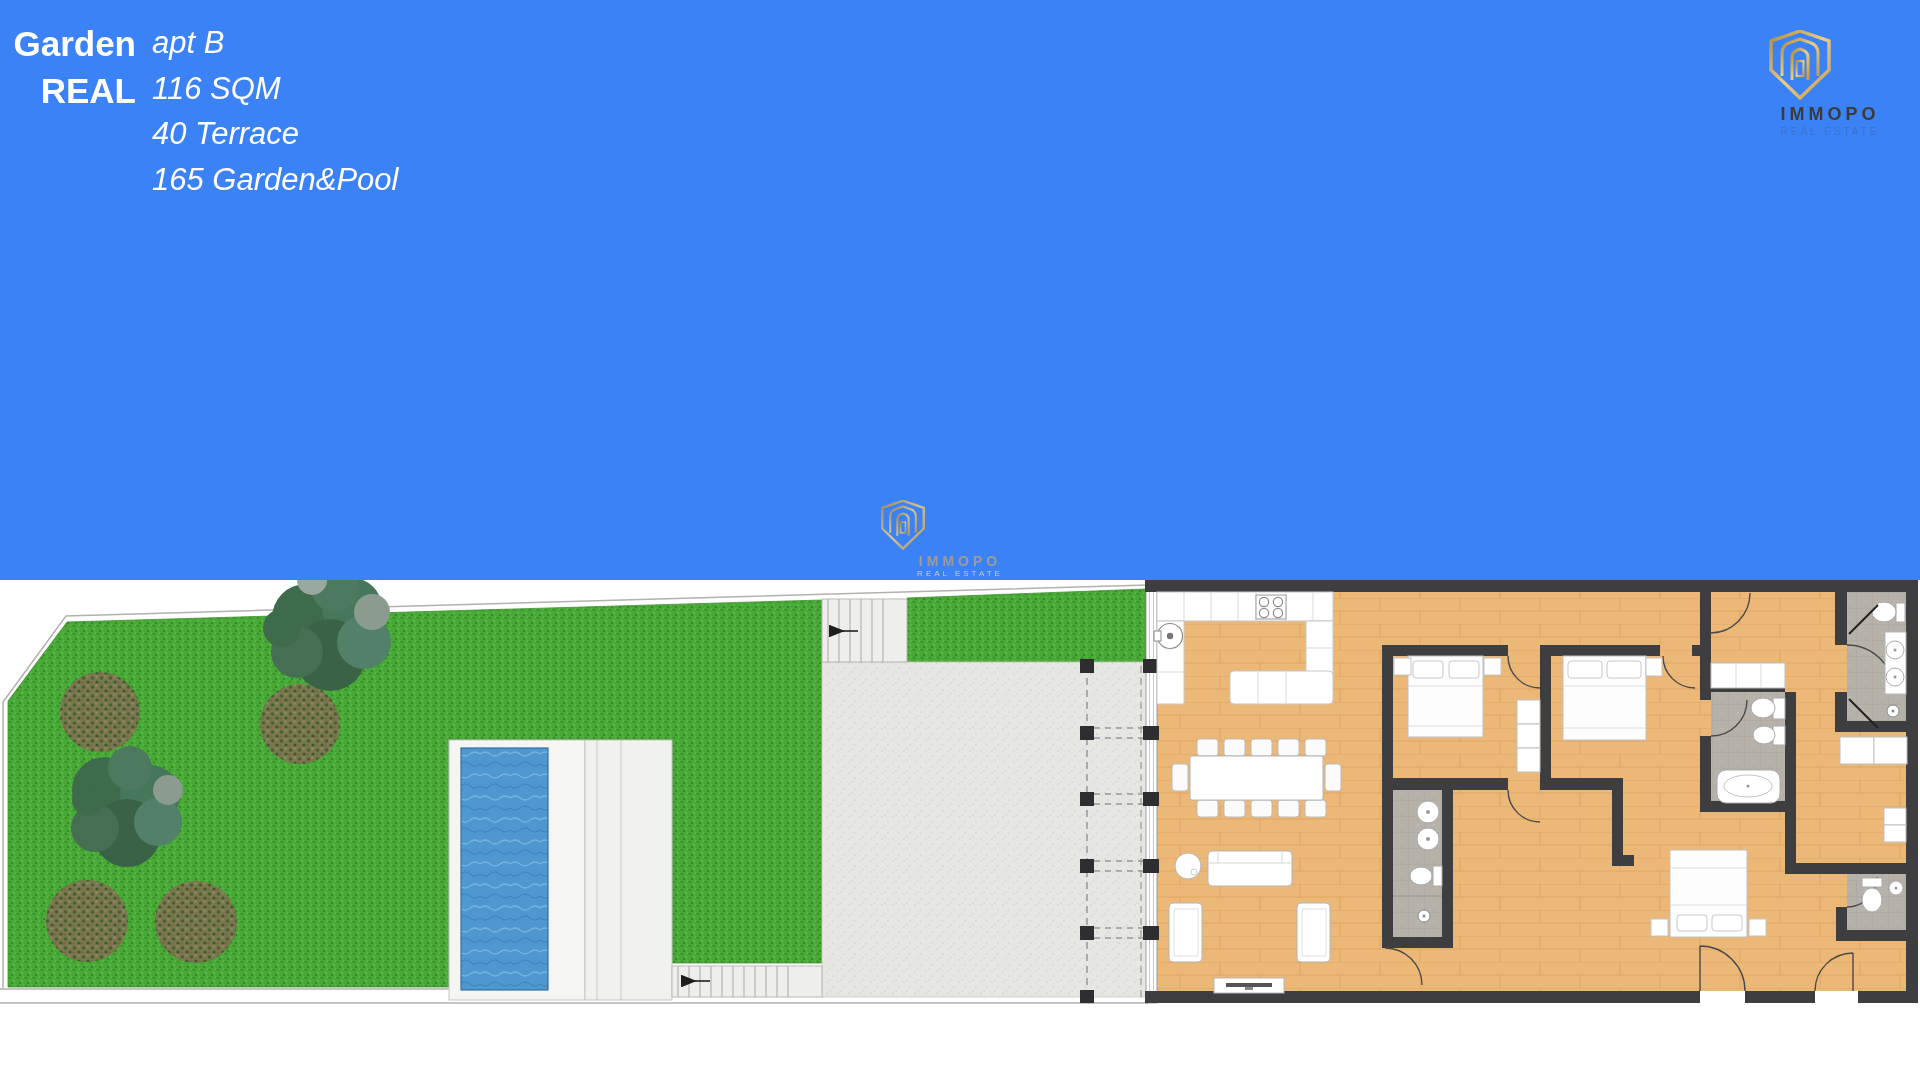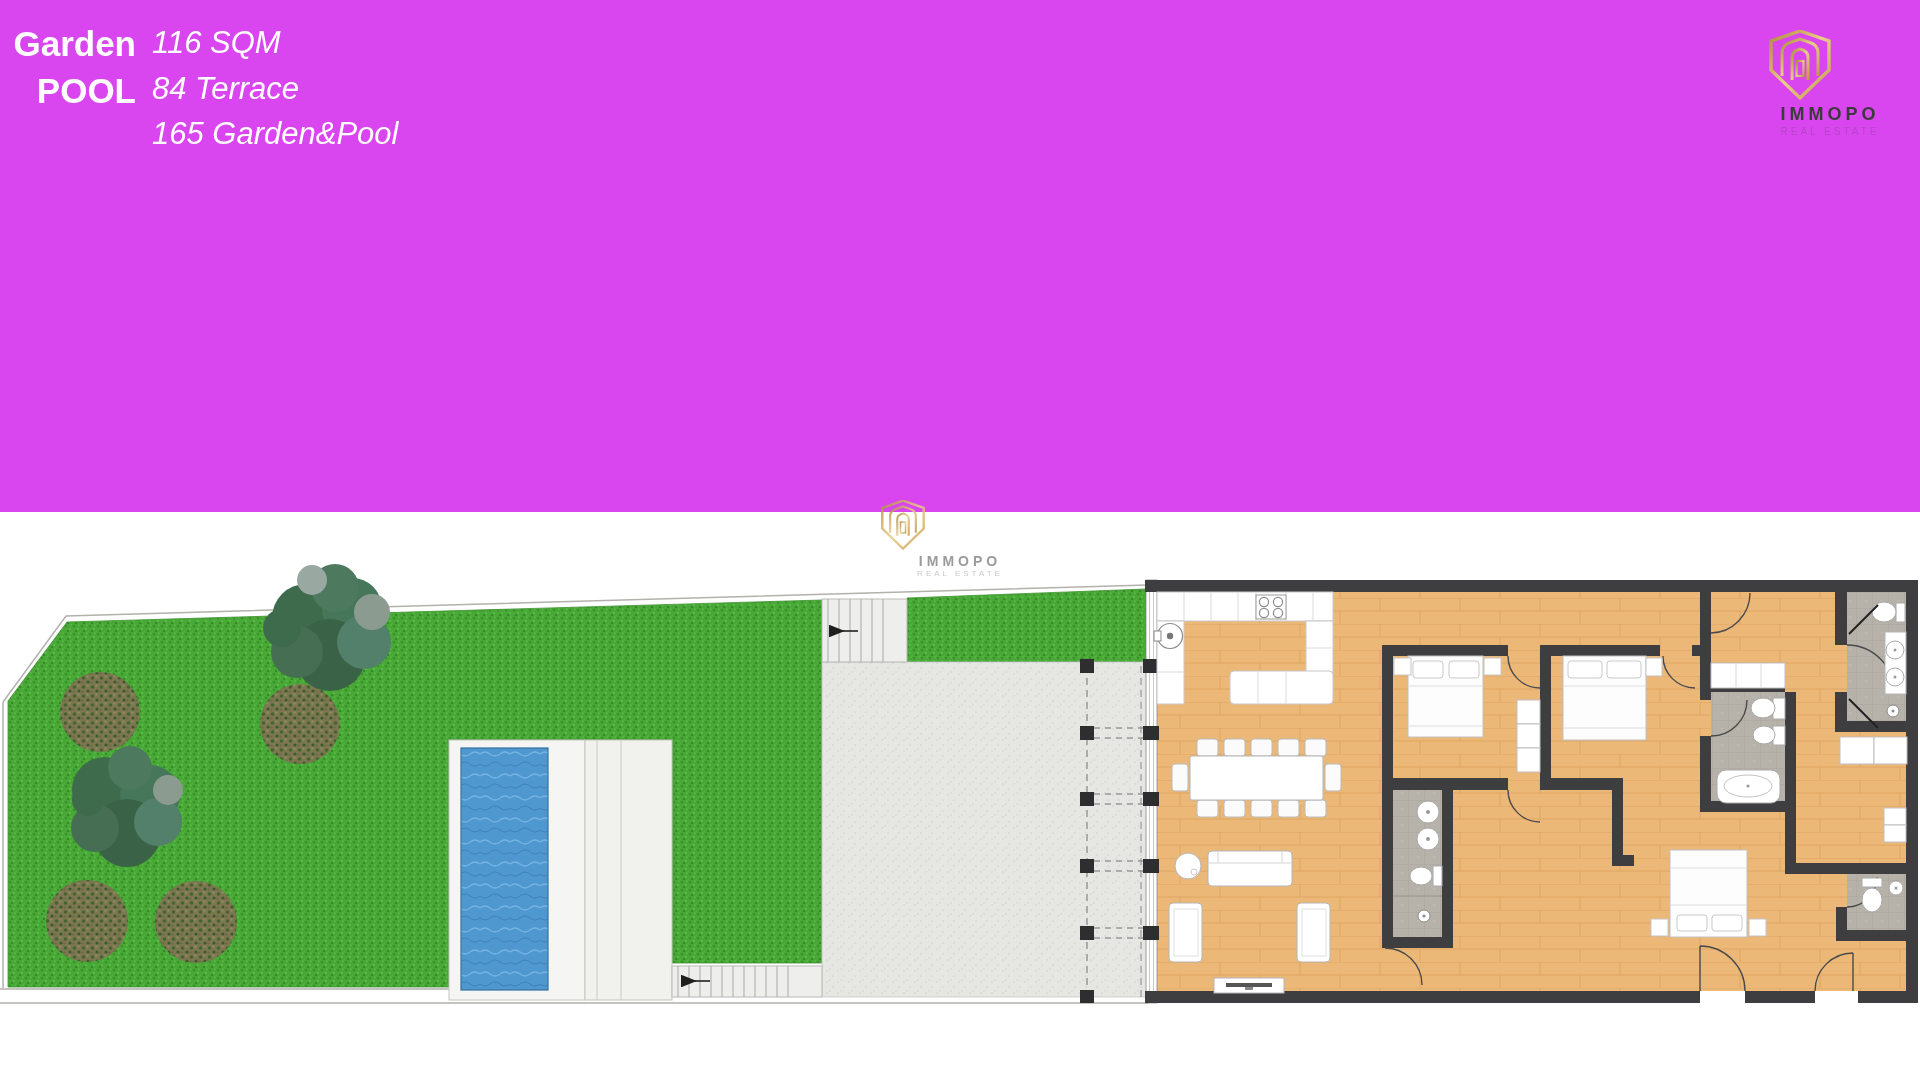--- a/index.html
+++ b/index.html
@@ -1,18 +1,18 @@
 <!DOCTYPE html>
 <html><head>
 <meta charset="utf-8">
 <style>
   html,body{margin:0;padding:0;background:#ffffff;width:1920px;height:1080px;overflow:hidden;
             font-family:"Liberation Sans", sans-serif;}
   .stage{position:relative;width:1920px;height:1080px;background:#ffffff;}
-  .header{position:absolute;left:0;top:0;width:1920px;height:512px;background:#d946ef;}
+  .header{position:absolute;left:0;top:0;width:1920px;height:580px;background:#3b82f6;}
   .title-block{position:absolute;left:0;top:20px;width:136px;text-align:right;
                color:#ffffff;font-weight:bold;font-size:35px;line-height:47px;}
   .details{position:absolute;left:152px;top:20px;color:#ffffff;font-style:italic;
            font-size:31px;line-height:45.5px;}
   .brand{position:absolute;left:1768px;top:30px;width:124px;text-align:center;}
   .brand .brand-name{margin-top:4px;font-size:18px;font-weight:bold;letter-spacing:4px;color:#3b3b3b;}
   .brand .brand-tag{margin-top:1px;font-size:10px;letter-spacing:3px;color:#3b3b3b;opacity:0.22;}
   .watermark{position:absolute;left:880px;top:500px;width:160px;text-align:center;}
   .watermark .wm-name{margin-top:3px;font-size:14px;font-weight:bold;letter-spacing:4px;color:#9b9b9b;}
   .watermark .wm-tag{margin-top:0;font-size:8px;letter-spacing:3px;color:#c9c9c9;}
@@ -380,25 +380,26 @@
           <circle cx="1424" cy="916" r="6" fill="#ffffff" stroke="#8a8a8a"></circle>
           <circle cx="1424" cy="916" r="1.5" fill="#8a8a8a"></circle>
         </g>
       </g>
     </g>
   </svg>
 
   <div class="header">
     <div class="title-block">
       <div>Garden</div>
-      <div>POOL</div>
+      <div>REAL</div>
     </div>
     <div class="details">
+      <div>apt B</div>
       <div>116 SQM</div>
-      <div>84 Terrace</div>
+      <div>40 Terrace</div>
       <div>165 Garden&amp;Pool</div>
     </div>
     <div class="brand">
       <svg width="64" height="70" viewBox="0 0 62 70">
         <use href="#shield"></use>
       </svg>
       <div class="brand-name">IMMOPO</div>
       <div class="brand-tag">REAL ESTATE</div>
     </div>
   </div>

